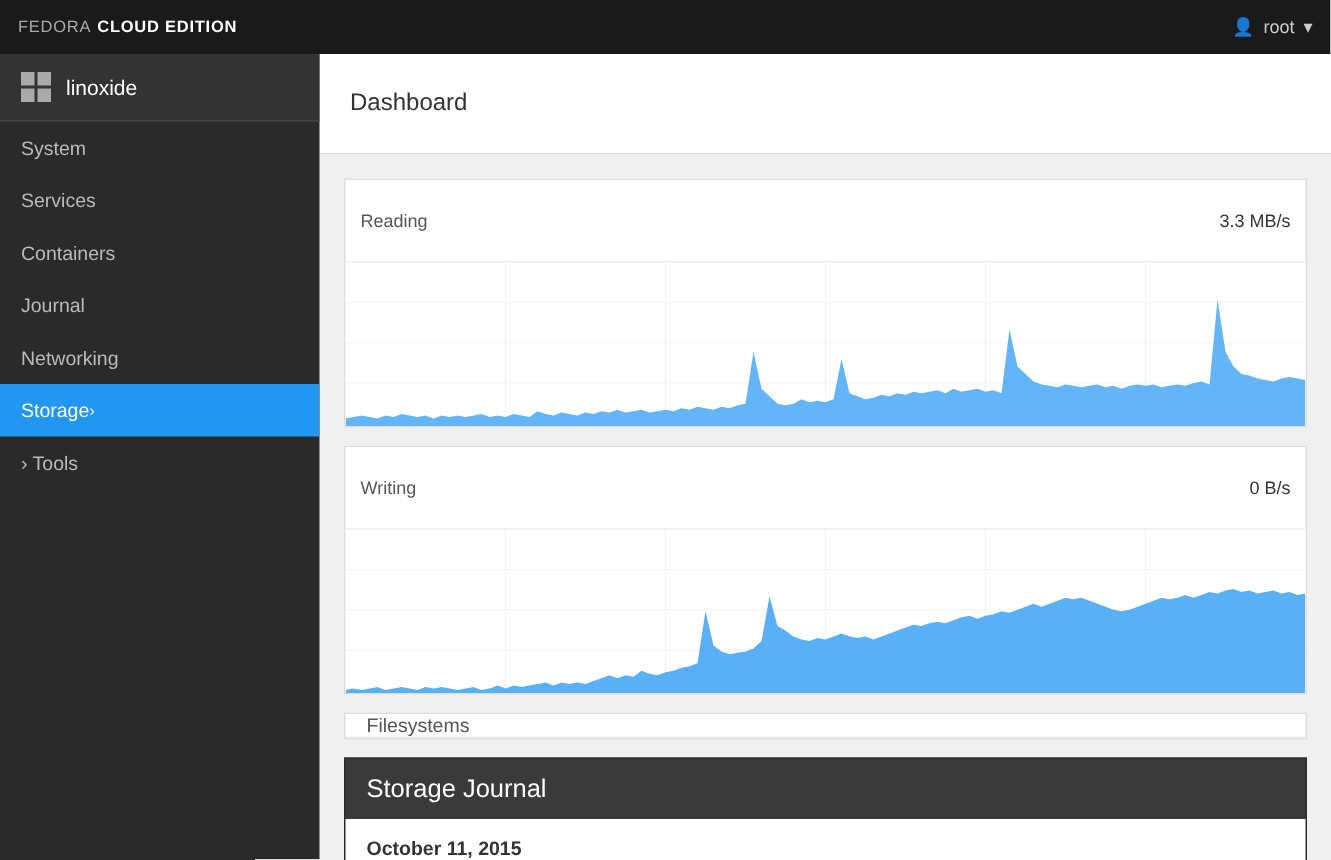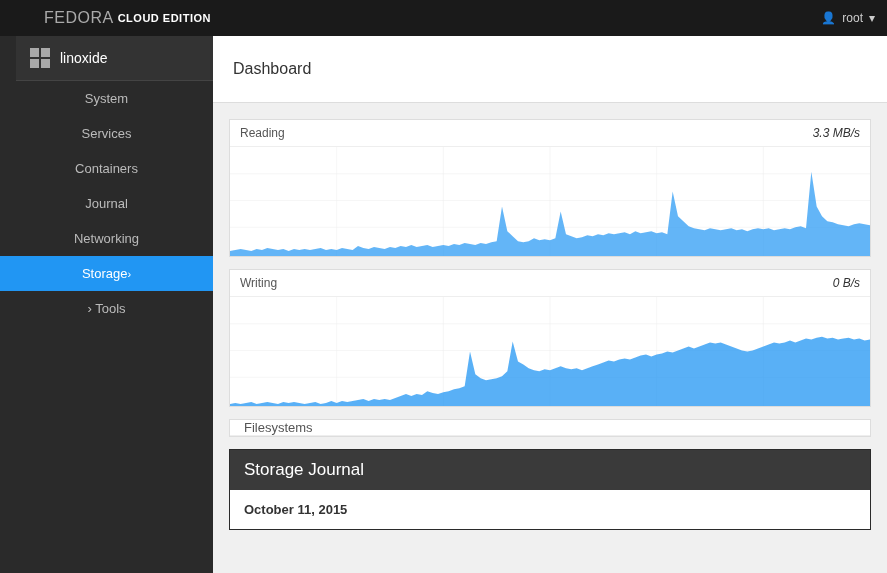--- a/index.html
+++ b/index.html
@@ -17,21 +17,21 @@
       flex-shrink: 0;
     }
     .topbar-brand {
       display: flex;
       align-items: center;
       gap: 4px;
       font-size: 13px;
       font-weight: 500;
       letter-spacing: 0.5px;
     }
-    .topbar-brand .fedora { color: #aaa; text-transform: uppercase; font-size: 16px; margin-left: 32px; }
+    .topbar-brand .fedora { color: #aaa; text-transform: uppercase; font-size: 11px; }
     .topbar-brand .cloud-edition { color: #fff; font-weight: 700; text-transform: uppercase; font-size: 11px; }
     .topbar-user {
       display: flex;
       align-items: center;
       gap: 6px;
       color: #ccc;
       font-size: 12px;
       cursor: pointer;
     }
     .topbar-user .user-icon { color: #ccc; }
@@ -56,42 +56,41 @@
     .sidebar-header {
       display: flex;
       align-items: center;
       gap: 10px;
       padding: 12px 14px;
       background: #333;
       color: #fff;
       font-size: 14px;
       font-weight: 500;
       border-bottom: 1px solid #444;
-      margin-left: 16px;
     }
     .sidebar-header .grid-icon {
       width: 20px;
       height: 20px;
       display: grid;
       grid-template-columns: 1fr 1fr;
       grid-template-rows: 1fr 1fr;
       gap: 2px;
     }
     .sidebar-header .grid-icon span {
       background: #aaa;
       display: block;
     }
     .sidebar-item {
       padding: 10px 14px;
       cursor: pointer;
       font-size: 13px;
       color: #bbb;
       display: flex;
       align-items: center;
-      justify-content: center;
+      justify-content: flex-start;
     }
     .sidebar-item.active {
       background: #2196f3;
       color: #fff;
     }
     .sidebar-item .chevron { font-size: 11px; color: #aaa; }
     .sidebar-item.active .chevron { color: #fff; }
 
     
     .content {
@@ -113,28 +112,27 @@
 
     
     .chart-section {
       background: #fff;
       border: 1px solid #ddd;
       margin-bottom: 12px;
     }
     .chart-header {
       display: flex;
       justify-content: space-between;
-      padding: 6px 10px;
+      padding: 20px 10px;
       font-size: 12px;
       color: #555;
     }
     .chart-header .chart-value {
       font-size: 12px;
       color: #333;
-      font-style: italic;
     }
     .chart-canvas {
       height: 110px;
       overflow: hidden;
       position: relative;
       background: #fff;
       border-top: 1px solid #eee;
     }
     .chart-canvas svg {
       width: 100%;

